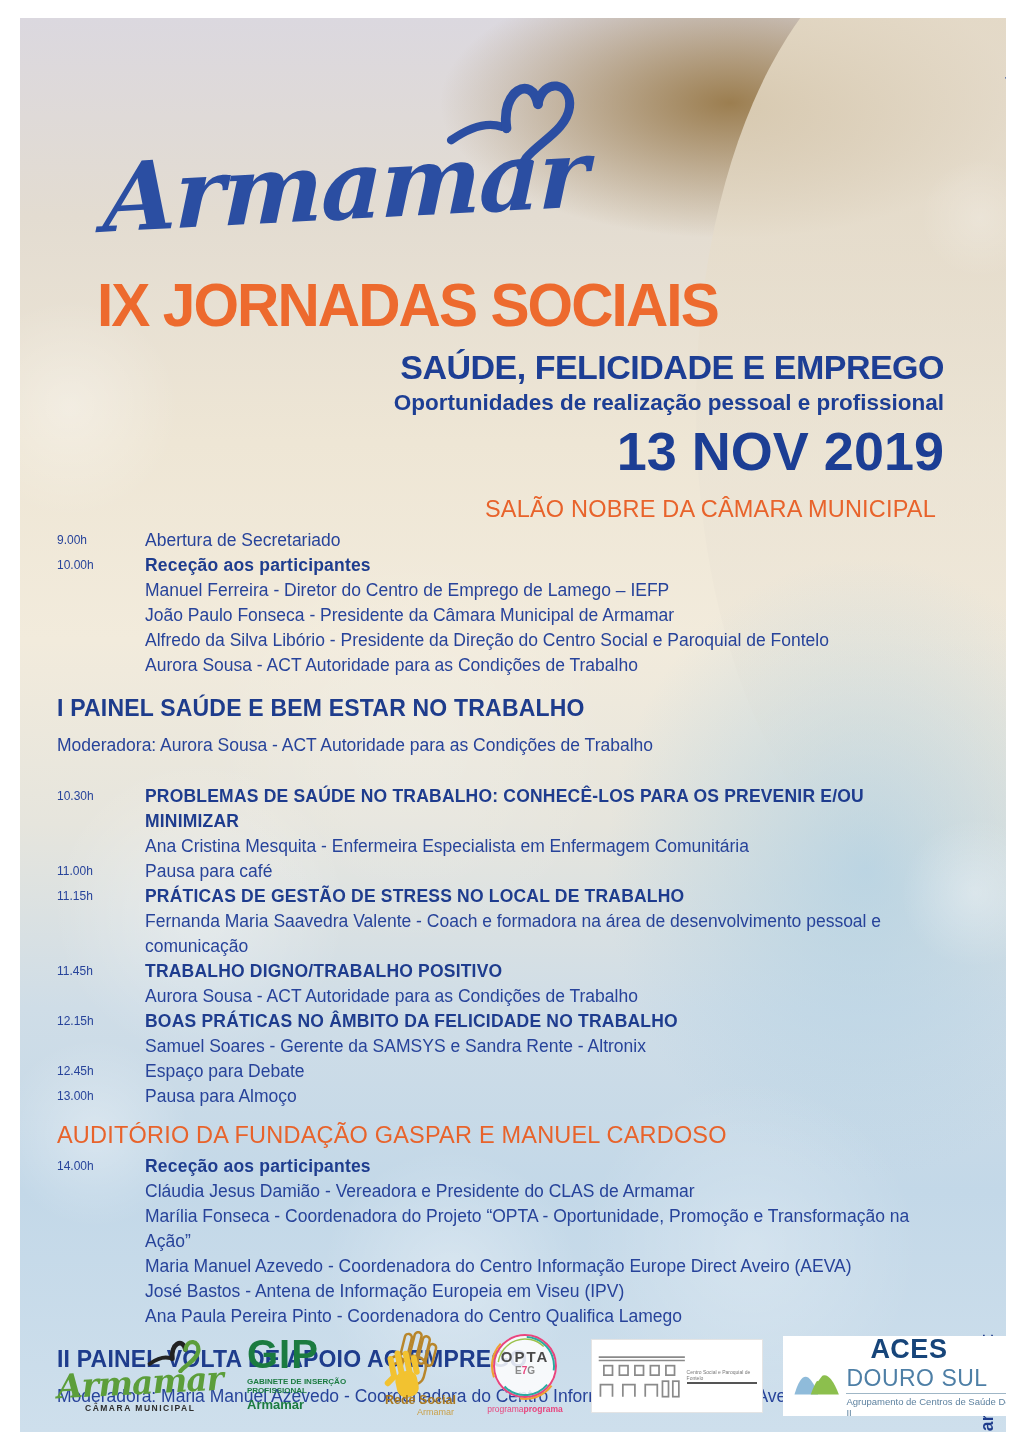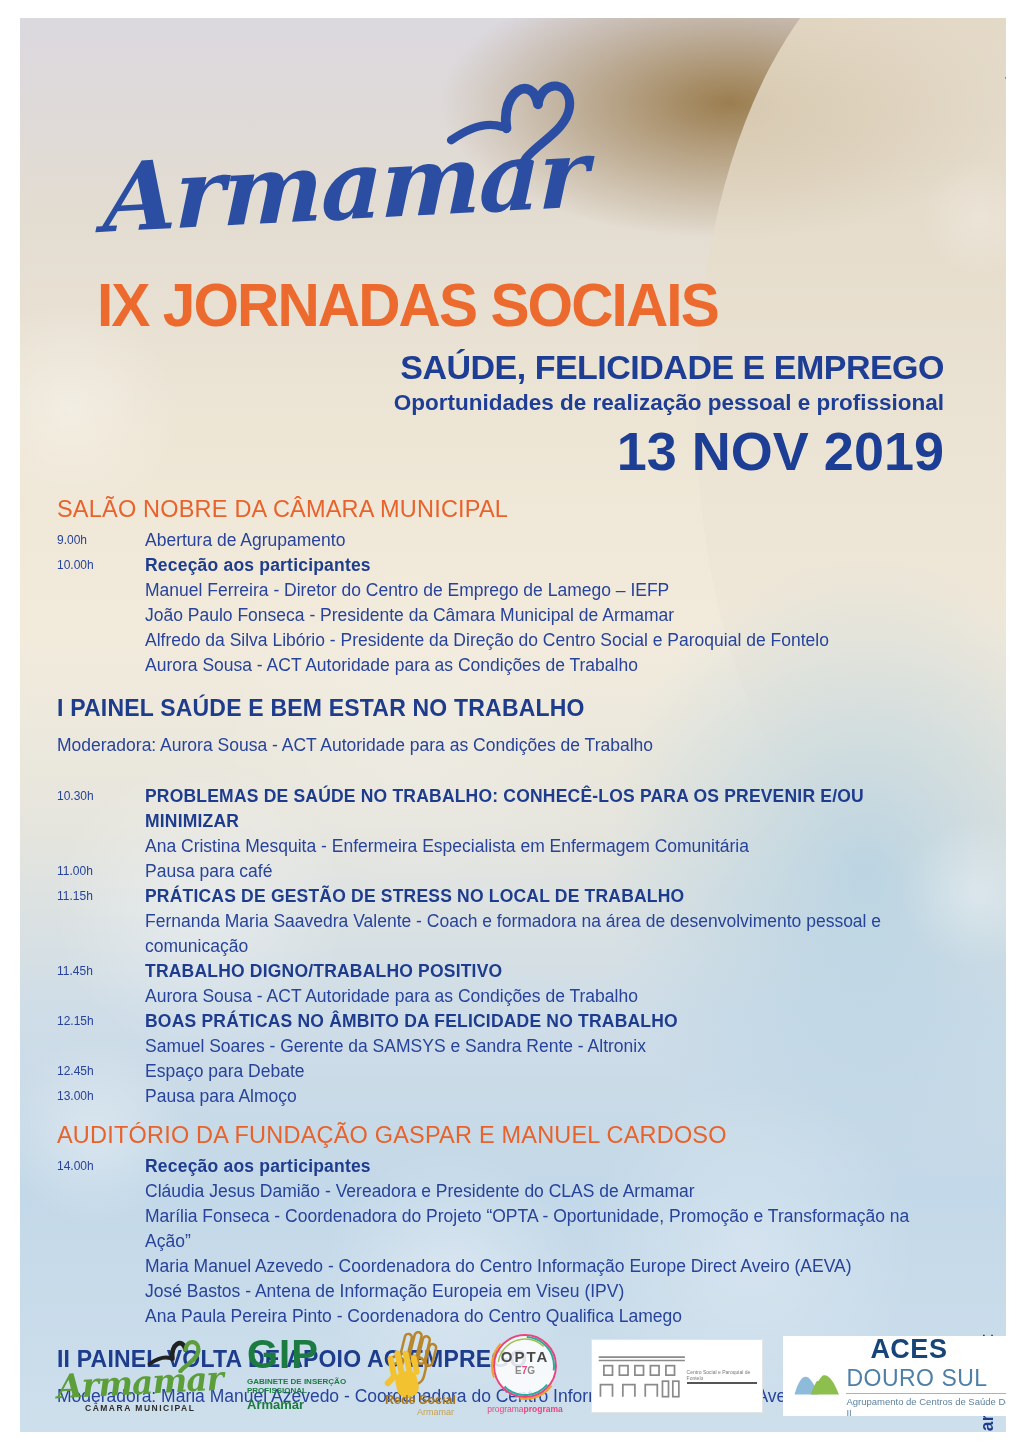--- a/index.html
+++ b/index.html
@@ -38,21 +38,21 @@
   .title { margin:2px 0 0 40px; font-size:61px; font-weight:bold; color:#ED6A2E;
     letter-spacing:-2px; transform:scaleX(.96); transform-origin:left; white-space:nowrap; }
   .subtitle { margin-top:8px; text-align:right; font-size:34px; font-weight:bold; color:#1D3E94; letter-spacing:-.5px; }
   .tagline  { margin-top:3px; text-align:right; font-size:22.5px; font-weight:bold; color:#1D3E94; }
   .date     { margin-top:4px; text-align:right; font-size:54px; font-weight:bold; color:#1C3E94; letter-spacing:0; }
 
   
   .schedule { padding:14px 70px 0 37px; }
   .venue-h { margin:13px 0 5px; font-size:23.5px; font-weight:normal; color:#E8632B; letter-spacing:.2px; }
   .panel-h { margin:17px 0 3px; font-size:23px; font-weight:bold; color:#1E3C8C; letter-spacing:.2px; }
-  .sec:first-child .venue-h { margin-top:0; }
+  .sec:first-child .venue-h { margin-top:0;text-align:right; }
   .moderator { margin:12px 0 27px; font-size:17.5px; color:#27439A; line-height:23px; }
   .row { display:grid; grid-template-columns:88px 1fr; line-height:25px; }
   .time { font-size:12px; color:#27439A; }
   .item-title { font-size:17.5px; color:#27439A; }
   .item-title.b { font-weight:bold; color:#1E3C8E; letter-spacing:.2px; }
   .speaker { font-size:17.5px; color:#27439A; }
 
   
   .side-note { position:absolute; right:8px; bottom:98px; z-index:3; white-space:nowrap;
     transform:rotate(-90deg); transform-origin:right bottom;
@@ -127,21 +127,21 @@
         <div class="tagline">Oportunidades de realização pessoal e profissional</div>
         <div class="date">13 NOV 2019</div>
       </div>
 
       <div class="schedule" id="schedule">
           <section class="sec">
             <h2 class="venue-h">SALÃO NOBRE DA CÂMARA MUNICIPAL</h2>
             <div class="row">
               <div class="time">9.00h</div>
               <div class="cell">
-                <div class="item-title">Abertura de Agrupamento</div>
+                <div class="item-title">Abertura de Secretariado</div>
               </div>
             </div>
             <div class="row">
               <div class="time">10.00h</div>
               <div class="cell">
                 <div class="item-title b">Receção aos participantes</div>
                 <div class="speaker">Manuel Ferreira - Diretor do Centro de Emprego de Lamego – IEFP</div>
                 <div class="speaker">João Paulo Fonseca - Presidente da Câmara Municipal de Armamar</div>
                 <div class="speaker">Alfredo da Silva Libório - Presidente da Direção do Centro Social e Paroquial de Fontelo</div>
                 <div class="speaker">Aurora Sousa - ACT Autoridade para as Condições de Trabalho</div>

